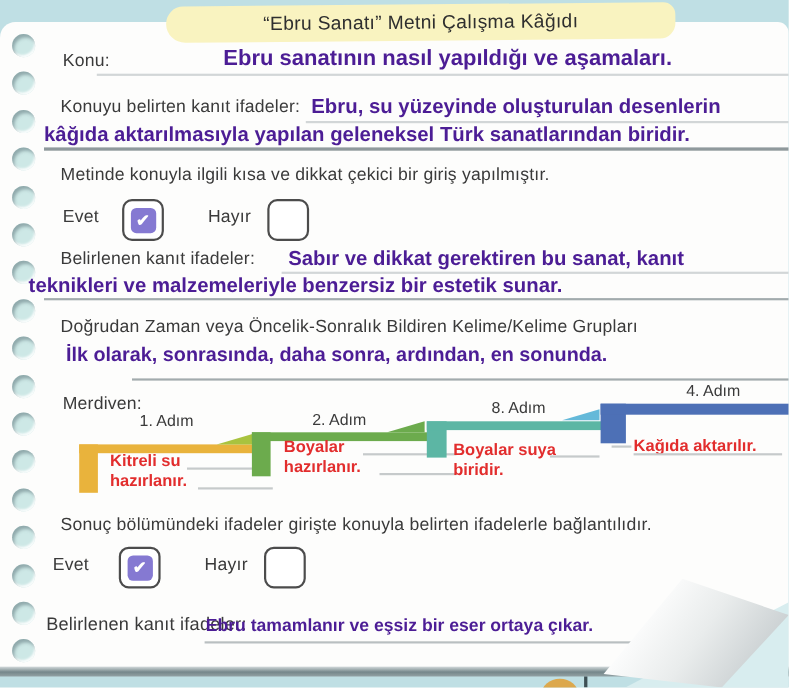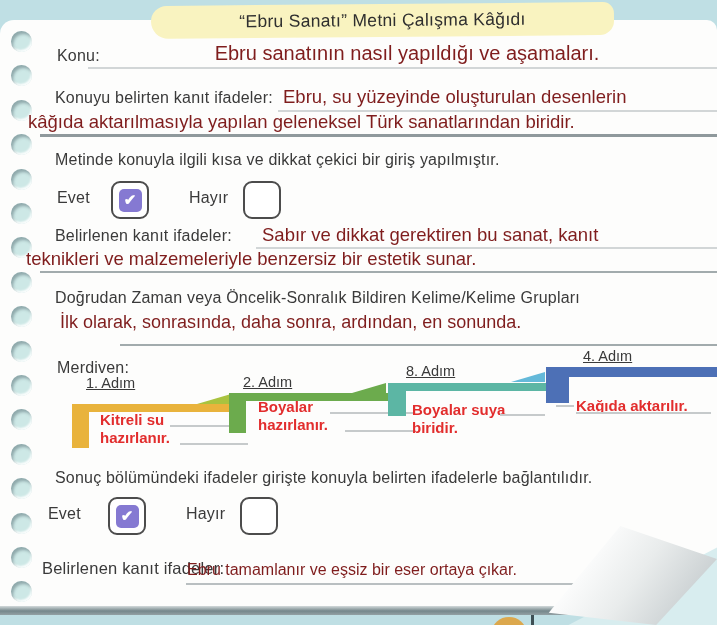--- a/index.html
+++ b/index.html
@@ -18,38 +18,38 @@
     background:#cde8e6;
     box-shadow:inset 2px 3px 3px rgba(110,135,140,.65), inset -1px -2px 2px rgba(255,255,255,.9);
   }
   .title-band{
     left:151px;top:4px;width:463px;height:33px;background:#f9f3c0;
     border-radius:20px 14px 18px 22px;transform:rotate(-.5deg);
     display:flex;align-items:center;justify-content:center;
     font-size:17.5px;color:#2f2f2f;letter-spacing:.3px;
   }
   .black-txt{color:#3a3a3a;font-size:16px;letter-spacing:.2px;white-space:nowrap;}
-  .red{color:#7f1d1d;font-weight:normal;white-space:nowrap;}
+  .red{color:#4c1d95;font-weight:bold;white-space:nowrap;}
   .big{font-size:20px;}
   .mid{font-size:18.5px;}
   .gline{height:2px;background:#d2d6d7;}
   .gline.dark{background:#8f999c;height:3px;}
   .gline.med{background:#a2abad;}
   .chkbox{
     width:34px;height:34px;border:2px solid #4c4c4c;border-radius:9px;background:#fff;
     display:flex;align-items:center;justify-content:center;
   }
   .chk-inner{
     width:23px;height:23px;border-radius:5px;background:#8579d2;
     color:#fff;font-size:15px;font-weight:bold;display:flex;align-items:center;justify-content:center;
   }
   .tread{position:absolute;}
   .riser{position:absolute;}
   .tri{position:absolute;width:0;height:0;border-left:34px solid transparent;border-bottom:10px solid #999;}
-  .step-label{position:absolute;width:90px;text-align:left;color:#3a3a3a;font-size:14.5px;white-space:nowrap;text-decoration:underline;}
+  .step-label{position:absolute;width:90px;text-align:right;color:#3a3a3a;font-size:14.5px;white-space:nowrap;}
   .step-text{position:absolute;color:#e22d2d;font-weight:bold;font-size:15px;line-height:17.5px;white-space:nowrap;}
   .ansline{position:absolute;height:2px;background:#c6cacb;}
   .bottom-bar{
     left:0;top:606px;width:717px;height:9px;
     background:linear-gradient(#d3dadb, #75878b 55%, #93a1a4);
   }
   .curl-bg{
     left:552px;top:528px;width:165px;height:97px;background:#d8edef;
     clip-path:polygon(100% 20%, 100% 100%, 10% 100%);
   }
@@ -89,21 +89,21 @@
   <span>“Ebru Sanatı” Metni Çalışma Kâğıdı</span>
 </div>
 
 <div class="abs black-txt" style="left:57px;top:47px;">Konu:</div>
 <div class="abs red big" style="left:112px;top:42px;width:590px;text-align:center;">Ebru sanatının nasıl yapıldığı ve aşamaları.</div>
 <div class="abs gline" style="left:88px;top:67px;width:629px;"></div>
 
 <div class="abs black-txt" style="left:55px;top:89px;">Konuyu belirten kanıt ifadeler:</div>
 <div class="abs red mid" style="left:283px;top:86px;">Ebru, su yüzeyinde oluşturulan desenlerin</div>
 <div class="abs gline" style="left:278px;top:110px;width:439px;"></div>
-<div class="abs red mid" style="left:28px;top:111px;">kâğıda aktarılmasıyla yapılan geleneksel Türk sanatlarından biridir.</div>
+<div class="abs red mid" style="left:40px;top:111px;">kâğıda aktarılmasıyla yapılan geleneksel Türk sanatlarından biridir.</div>
 <div class="abs gline dark" style="left:40px;top:134px;width:677px;"></div>
 
 <div class="abs black-txt" style="left:55px;top:151px;">Metinde konuyla ilgili kısa ve dikkat çekici bir giriş yapılmıştır.</div>
 <div class="abs black-txt" style="left:57px;top:189px;">Evet</div>
 <div class="abs chkbox" style="left:111px;top:181px;">
   <div class="chk-inner">✔</div>
 </div>
 <div class="abs black-txt" style="left:189px;top:189px;">Hayır</div>
 <div class="abs chkbox" style="left:243px;top:181px;"></div>
 

